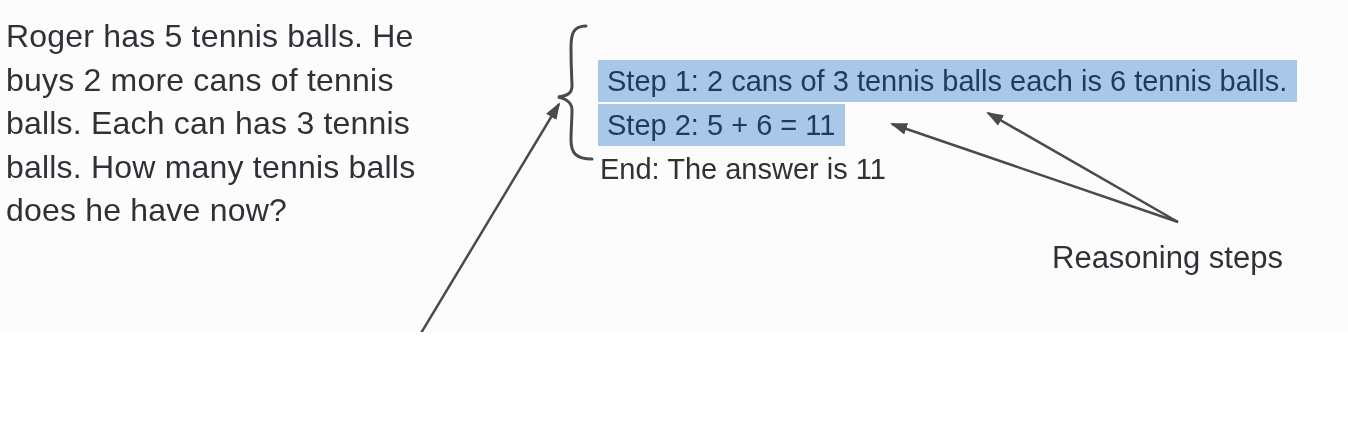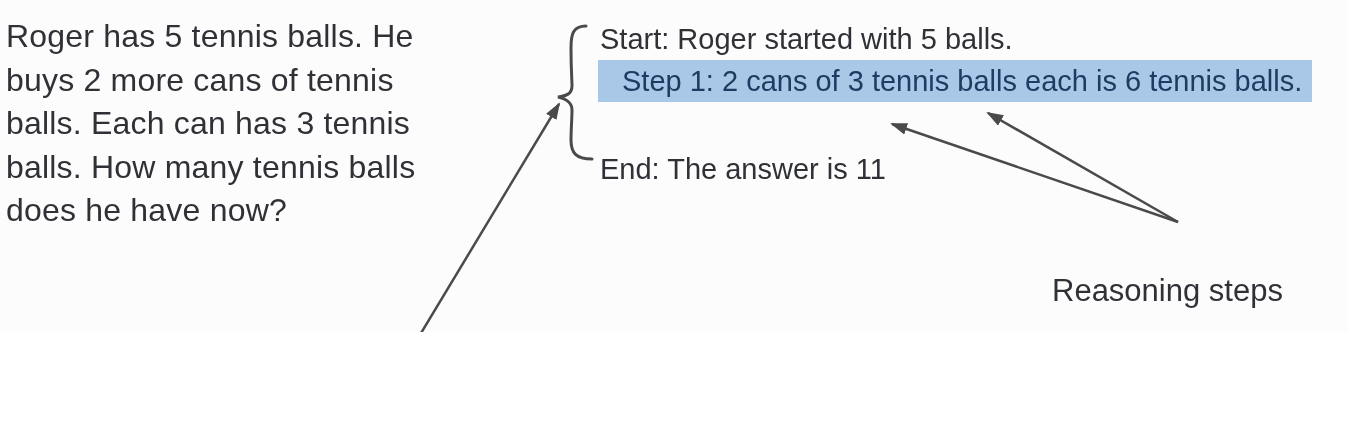--- a/index.html
+++ b/index.html
@@ -51,41 +51,40 @@
     position: absolute;
     font-size: 29px;
     line-height: 36px;
     white-space: nowrap;
     color: var(--body-text, #2f3136);
   }
   .rline.plain-start { left: 600px; top: 21px; }
   .rline.hl {
     background: var(--highlight, #a9c7e6);
     color: var(--step-text, #1d3c62);
-    padding: 3px 10px 3px 24px;
+    padding: 3px 10px 3px 9px;
   }
   .rline.hl-step1 { left: 598px; top: 60px; }
   .rline.hl-step2 { left: 598px; top: 104px; }
   .rline.plain-end { left: 600px; top: 151px; }
   .chain-label {
     position: absolute;
     left: 248px;
     top: 392px;
     font-size: 31px;
     color: var(--body-text, #2f3136);
     white-space: nowrap;
   }
   .steps-label {
     position: absolute;
     left: 1052px;
     top: 240px;
     font-size: 31px;
     color: var(--body-text, #2f3136);
     white-space: nowrap;
-    margin-top: 33px;
   }
   .watermark {
     position: absolute;
     right: 8px;
     top: 415px;
     font-size: 15px;
     color: var(--watermark, #c8c8c8);
     letter-spacing: 1px;
     font-family: "DejaVu Sans", sans-serif;
   }
@@ -115,24 +114,24 @@
     <line class="arrowline" x1="1178" y1="222" x2="892" y2="124" marker-end="url(#ah)"></line>
     <line class="arrowline" x1="1178" y1="222" x2="988" y2="113" marker-end="url(#ah)"></line>
   </svg>
 
   <div class="problem">Roger has 5 tennis balls. He
 buys 2 more cans of tennis
 balls. Each can has 3 tennis
 balls. How many tennis balls
 does he have now?</div>
 
-  <div class="rline plain-start">Start: Roger started with 5 balls.</div>
 
   <div class="rline hl hl-step1">Step 1: 2 cans of 3 tennis balls each is 6 tennis balls.</div>
 
+  <div class="rline hl hl-step2">Step 2: 5 + 6 = 11</div>
 
   <div class="rline plain-end">End: The answer is 11</div>
 
 
   <div class="steps-label">Reasoning steps</div>
 
   <div class="watermark">@稀土掘金技术社区</div>
 
 </div>
 

